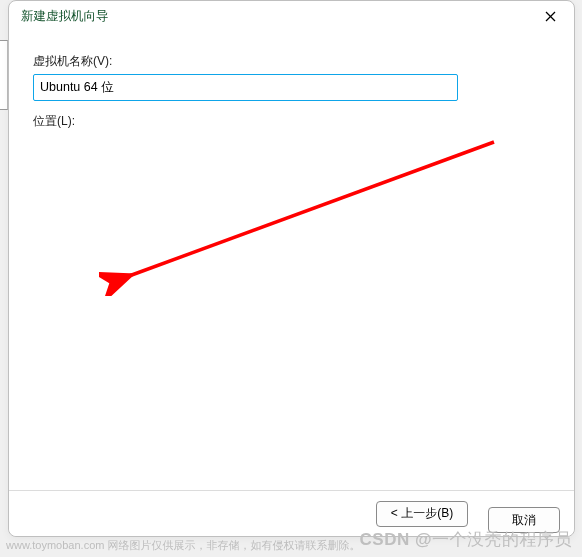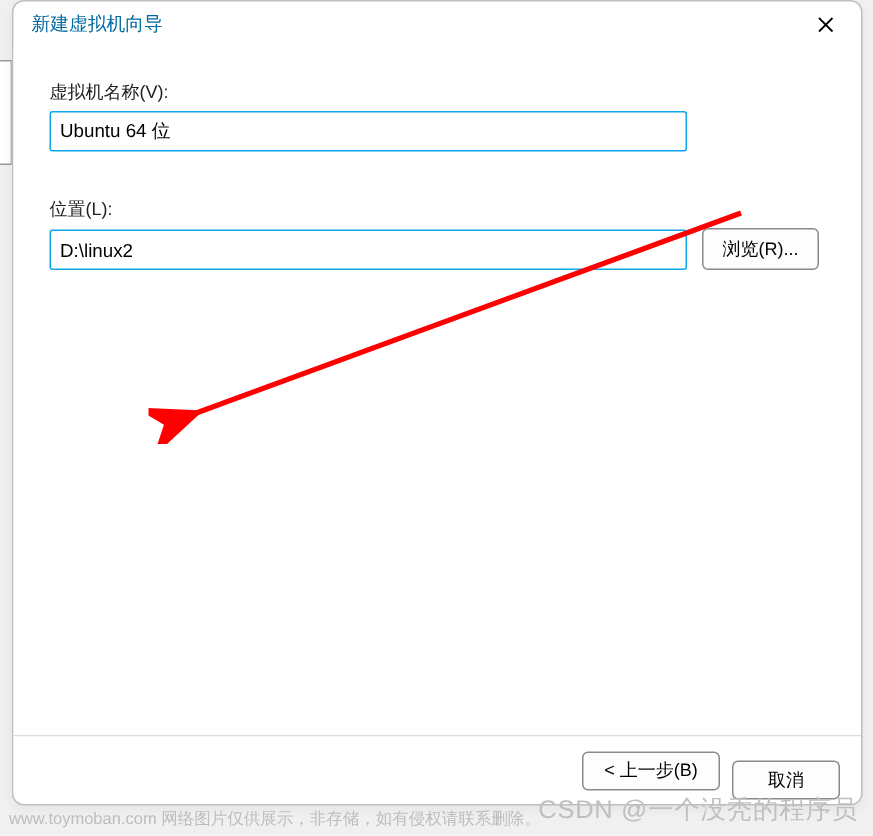--- a/index.html
+++ b/index.html
@@ -22,21 +22,21 @@
       display: flex;
       flex-direction: column;
       box-shadow: 0 2px 8px rgba(0,0,0,0.05);
     }
     .titlebar {
       height: 30px;
       display: flex;
       align-items: center;
       padding: 0 8px 0 12px;
       font-size: 12.5px;
-      color: #0369a1;
+      color: #14532d;
       gap: 28px;
     }
     .titlebar .title { flex: 1; }
     .titlebar .close {
       width: 32px; height: 28px;
       display: flex; align-items: center; justify-content: center;
       font-size: 13px;
       font-family: Arial, sans-serif;
       color: #000;
       cursor: default;
@@ -72,42 +72,42 @@
       width: 425px;
       height: 27px;
       border: 1px solid #0ea5e9;
       border-radius: 2px;
       padding: 3px 6px;
       font-size: 12.5px;
       font-family: inherit;
       color: #000;
       display: block;
     }
-    .row1 { margin-bottom: 30px; }
+    .row1 { margin-bottom: 12px; }
     .row2 { display: flex; align-items: flex-end; gap: 10px; }
     .browse-btn {
       height: 28px;
       min-width: 78px;
       padding: 2px 10px;
       border: 1px solid #8a8a8a;
       border-radius: 4px;
       background: #fdfdfd;
       font-size: 12px;
       font-family: inherit;
       cursor: default;
     }
     .footer {
       height: 46px;
       border-top: 1px solid #dcdcdc;
       background: #ffffff;
       display: flex;
       align-items: center;
       justify-content: flex-end;
       padding: 0 14px;
-      gap: 8px;
+      gap: 20px;
       border-bottom-left-radius: 8px;
       border-bottom-right-radius: 8px;
     }
     .footer button {
       height: 26px;
       min-width: 92px;
       padding: 2px 10px;
       border: 1px solid #8a8a8a;
       border-radius: 4px;
       background: #fdfdfd;
@@ -142,21 +142,21 @@
     .wm2 {
       position: absolute;
       right: 10px;
       bottom: 6px;
       font-size: 17px;
       font-weight: 500;
       color: #bfbfbf;
       white-space: nowrap;
       letter-spacing: 0.5px;
     }
-    .wm2 .csdn { font-weight: 400; }
+    .wm2 .csdn { font-weight: 700; }
   </style>
 </head>
 <body>
 
 <div class="left-clip"></div>
 
 <div class="window">
 
   <div class="titlebar">
     <span class="title">新建虚拟机向导</span>
@@ -171,24 +171,20 @@
 
   <div class="content">
 
     <div class="row1">
       <div class="field-label">虚拟机名称(V):</div>
       <input type="text" class="text-input" value="Ubuntu 64 位" style="">
     </div>
 
     <div>
       <div class="field-label">位置(L):</div>
-      <div class="row2">
-        <input type="text" class="text-input" value="D:\linux2" style="">
-        <button class="browse-btn">浏览(R)...</button>
-      </div>
     </div>
 
     <svg class="arrow-svg" viewBox="0 0 410 160">
       <defs>
         <marker id="arrowhead" markerWidth="14" markerHeight="12" refX="2" refY="6" orient="auto">
           <path d="M12,1 L0,6 L12,11 L8,6 Z" fill="#ff0000"></path>
         </marker>
       </defs>
       <line x1="395" y1="6" x2="30" y2="140" stroke="#ff0000" stroke-width="3.5" marker-end="url(#arrowhead)"></line>
     </svg>

